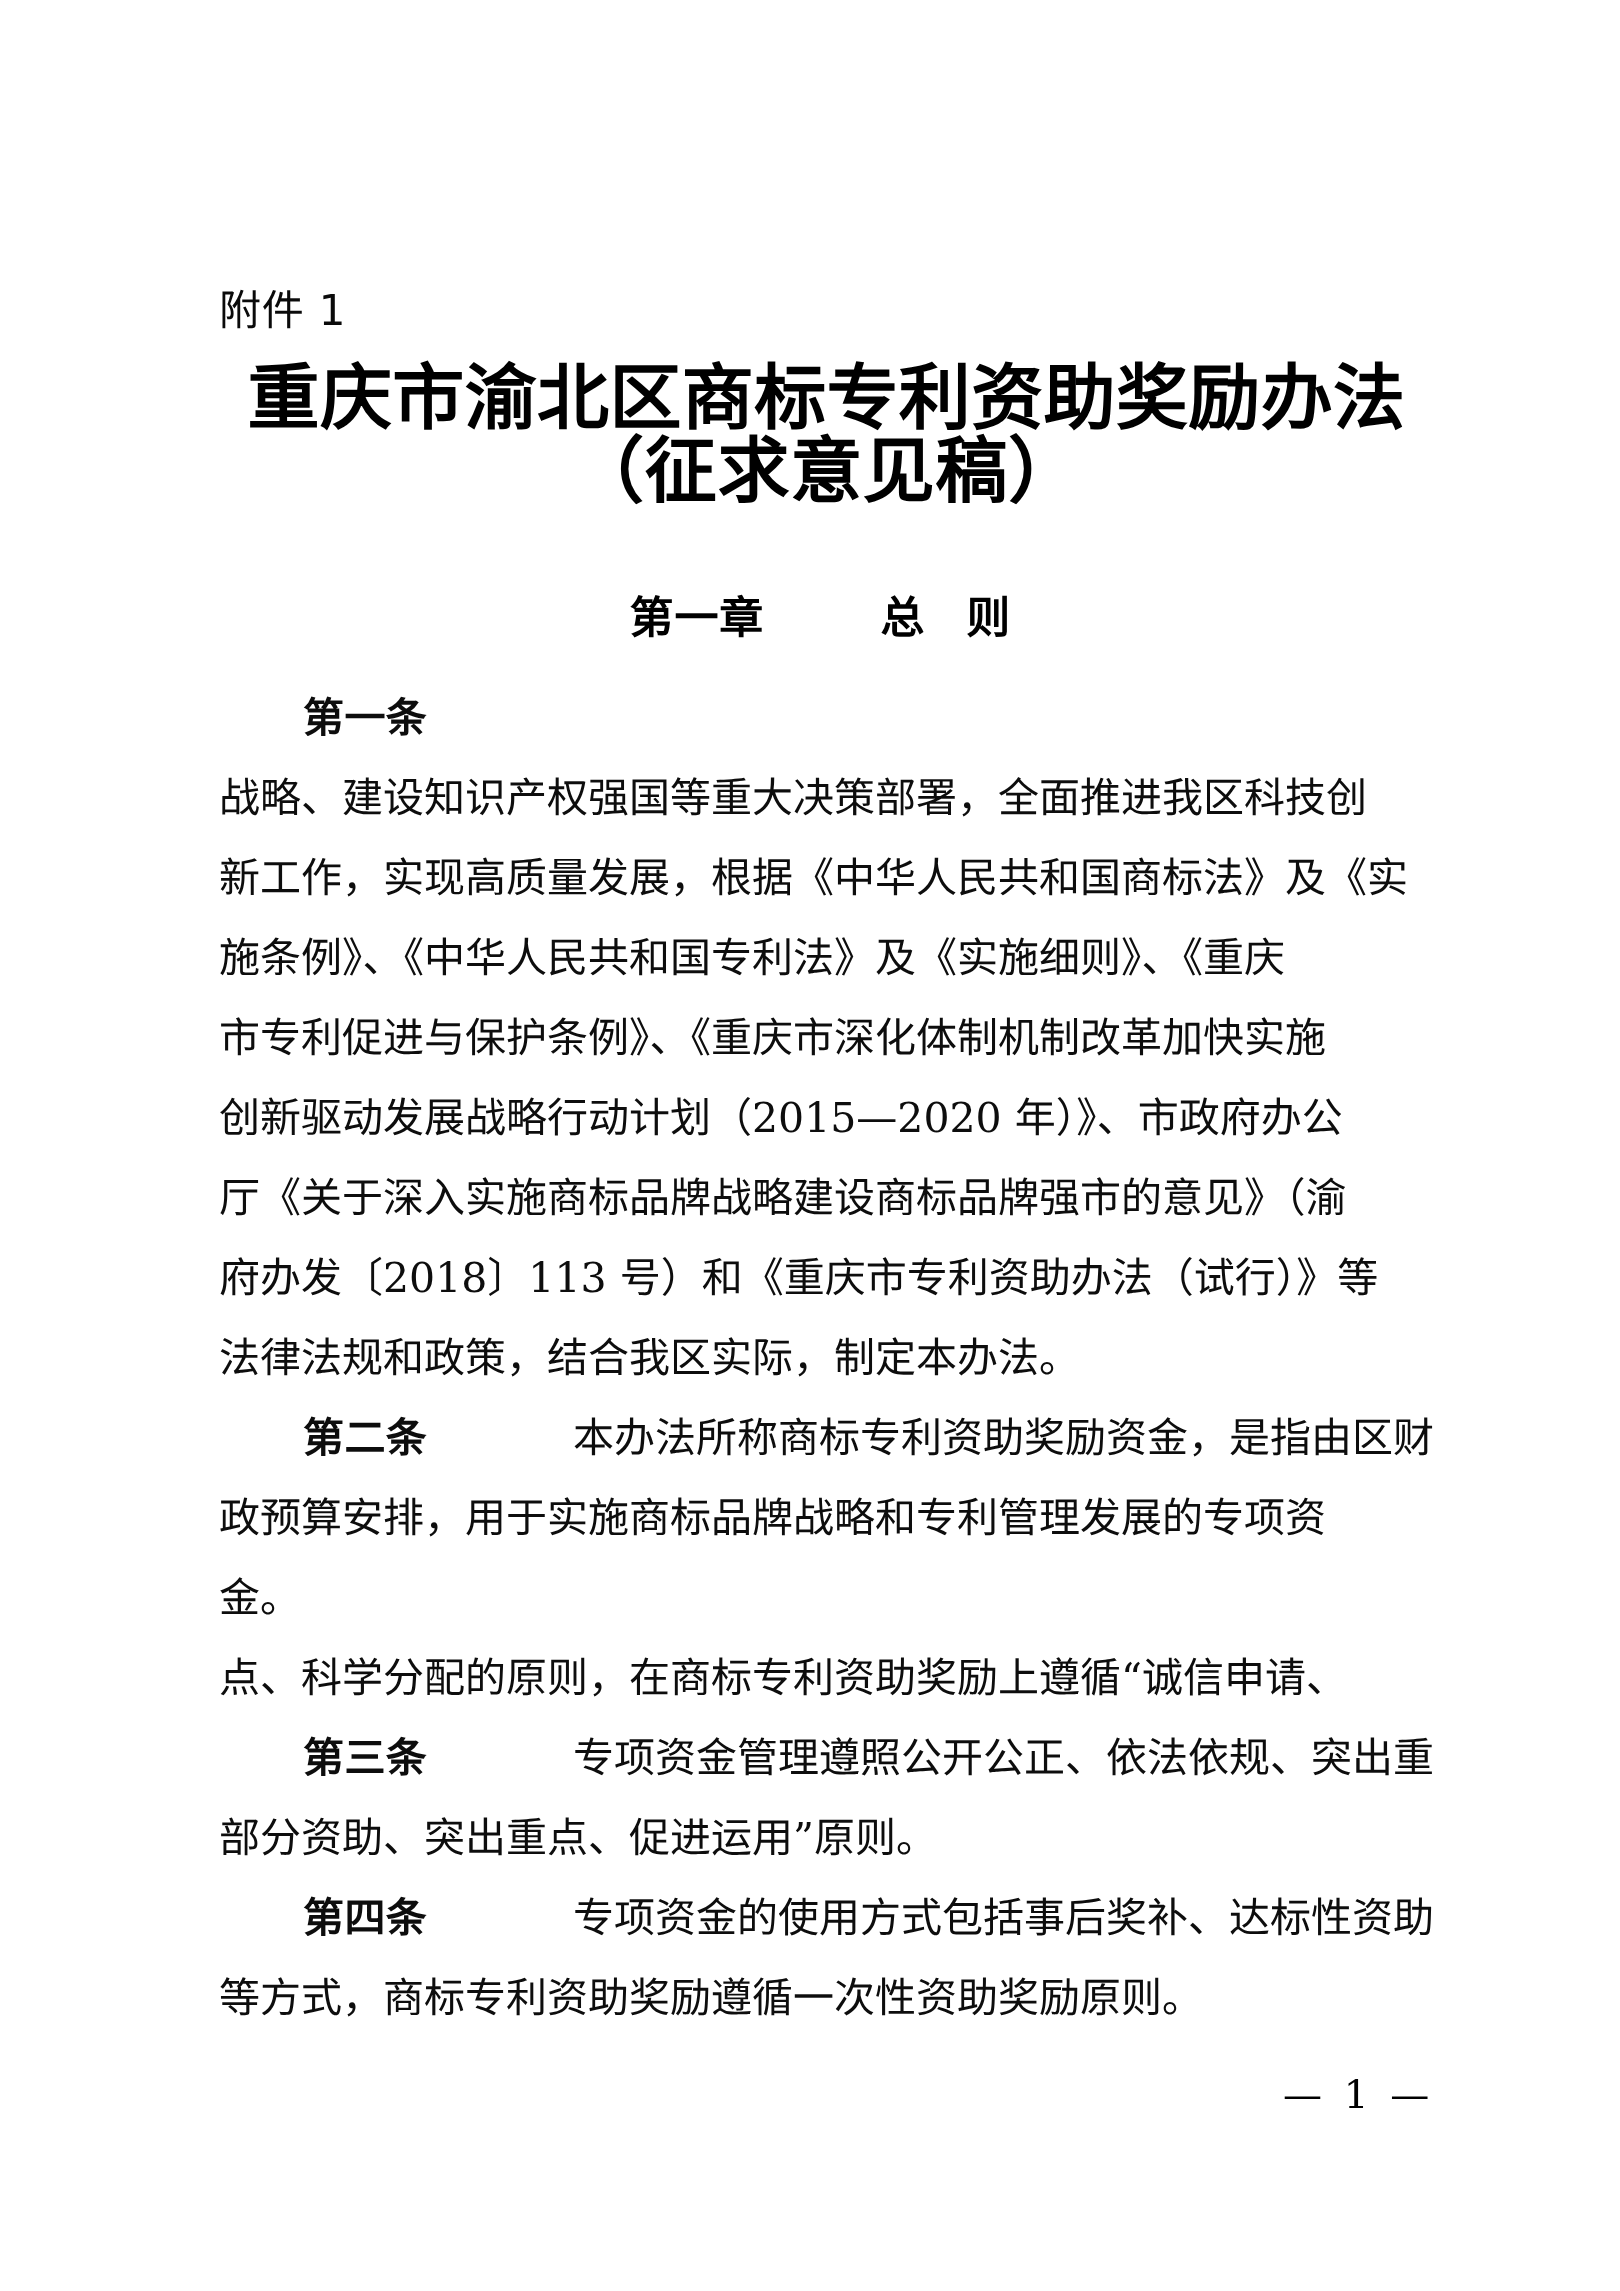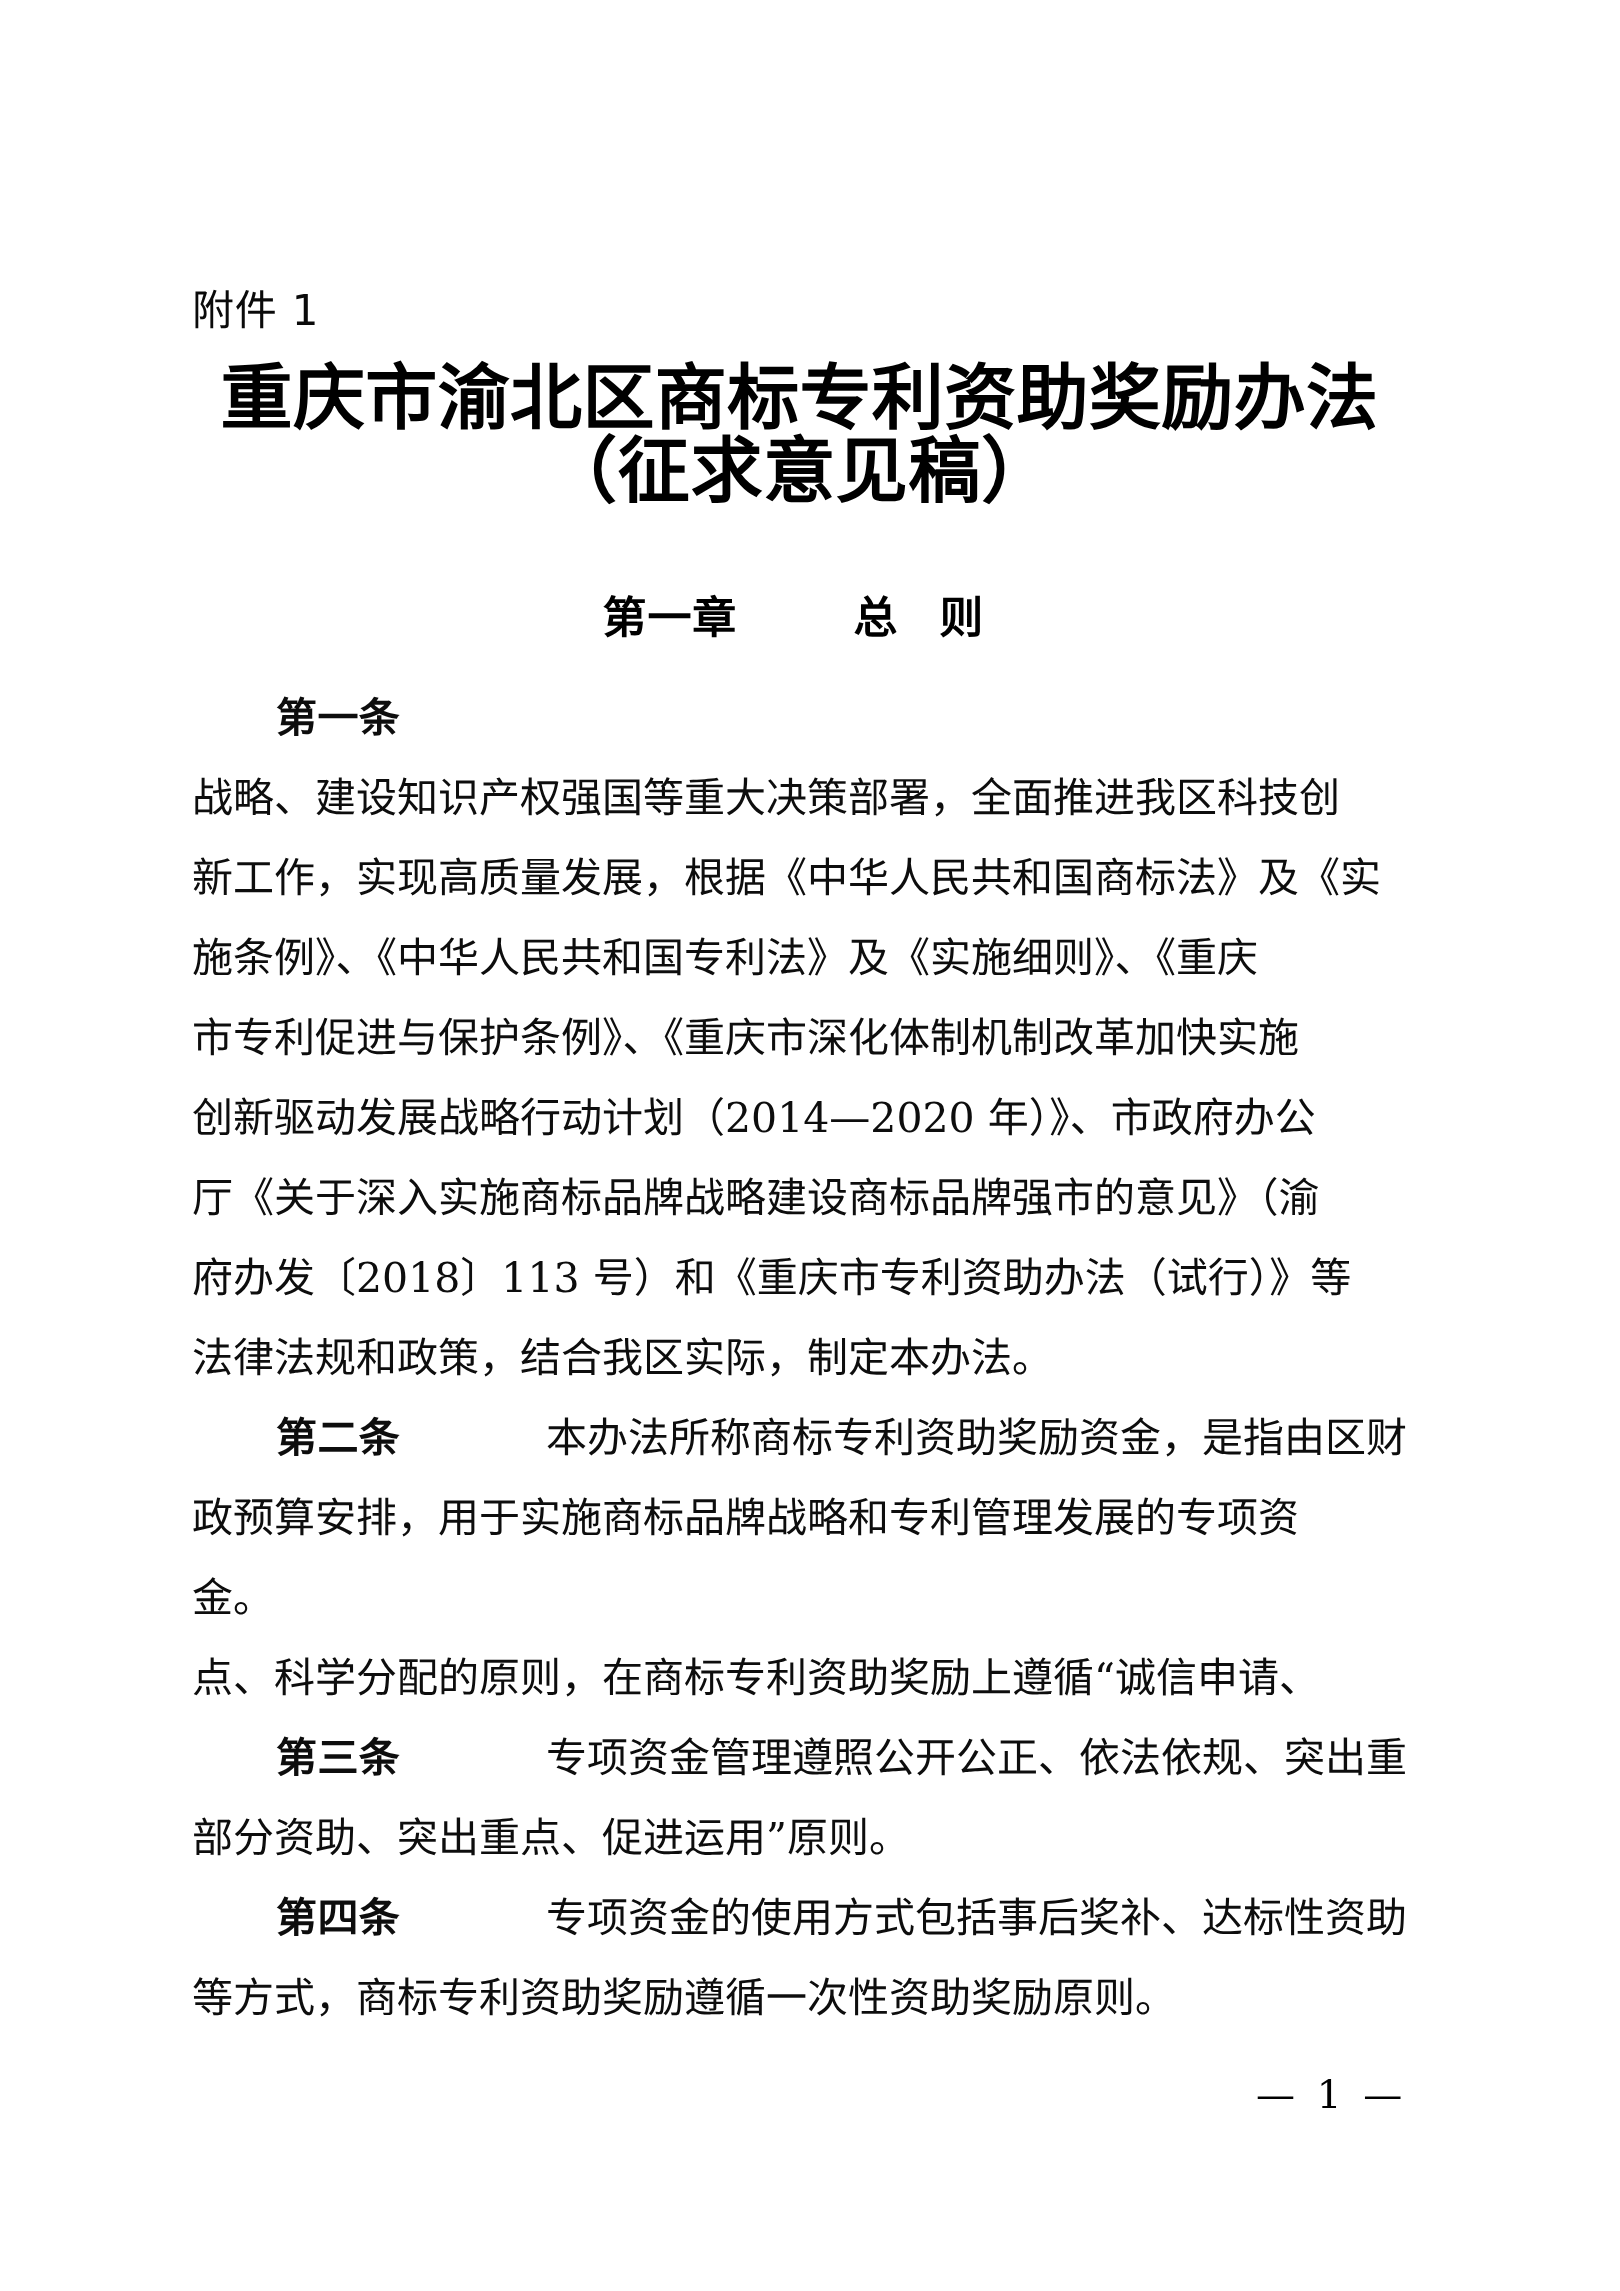--- a/index.html
+++ b/index.html
@@ -19,21 +19,21 @@
     height: 2292px;
     margin: 0 auto;
     background: #ffffff;
     box-sizing: border-box;
     overflow: hidden;
   }
 
   
   .content {
     position: absolute;
-    left: 192px;
+    left: 219px;
     top: 0;
     width: 1215px;
     height: 2292px;
   }
 
   
   .attachment-label {
     position: absolute;
     left: 0px;
     top: 290px;
@@ -178,21 +178,21 @@
         <div class="line just">
           <span>新工作，实现高质量发展，根据《中华人民共和国商标法》及《实</span>
         </div>
         <div class="line just">
           <span>施条例》、《中华人民共和国专利法》及《实施细则》、《重庆</span>
         </div>
         <div class="line just">
           <span>市专利促进与保护条例》、《重庆市深化体制机制改革加快实施</span>
         </div>
         <div class="line just">
-          <span>创新驱动发展战略行动计划（2014—2020 年）》、市政府办公</span>
+          <span>创新驱动发展战略行动计划（2015—2020 年）》、市政府办公</span>
         </div>
         <div class="line just">
           <span>厅《关于深入实施商标品牌战略建设商标品牌强市的意见》（渝</span>
         </div>
         <div class="line just">
           <span>府办发〔2018〕113 号）和《重庆市专利资助办法（试行）》等</span>
         </div>
         <div class="line last">法律法规和政策，结合我区实际，制定本办法。</div>
       </div>
 

